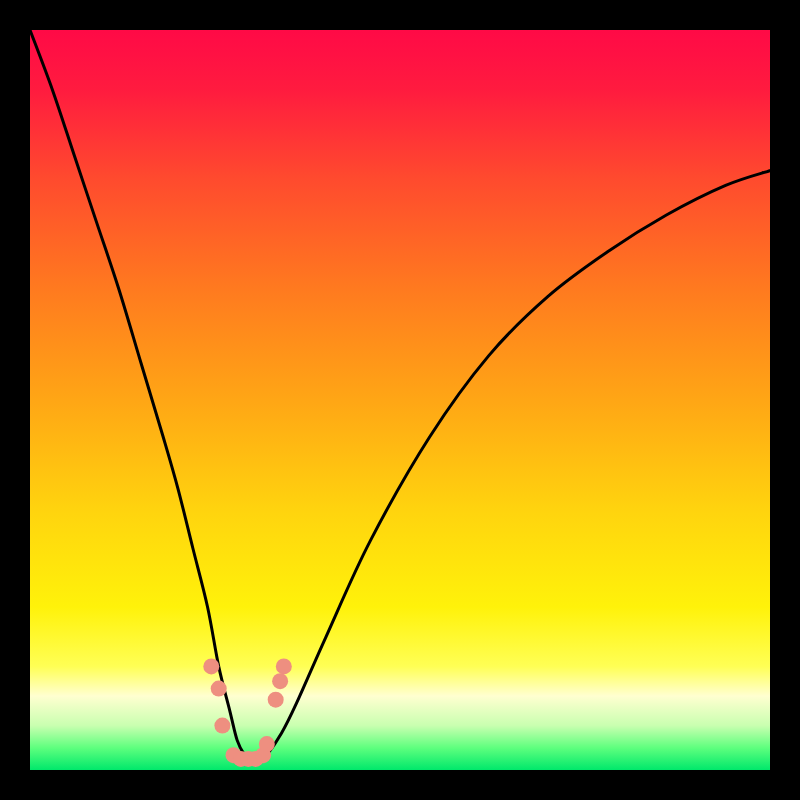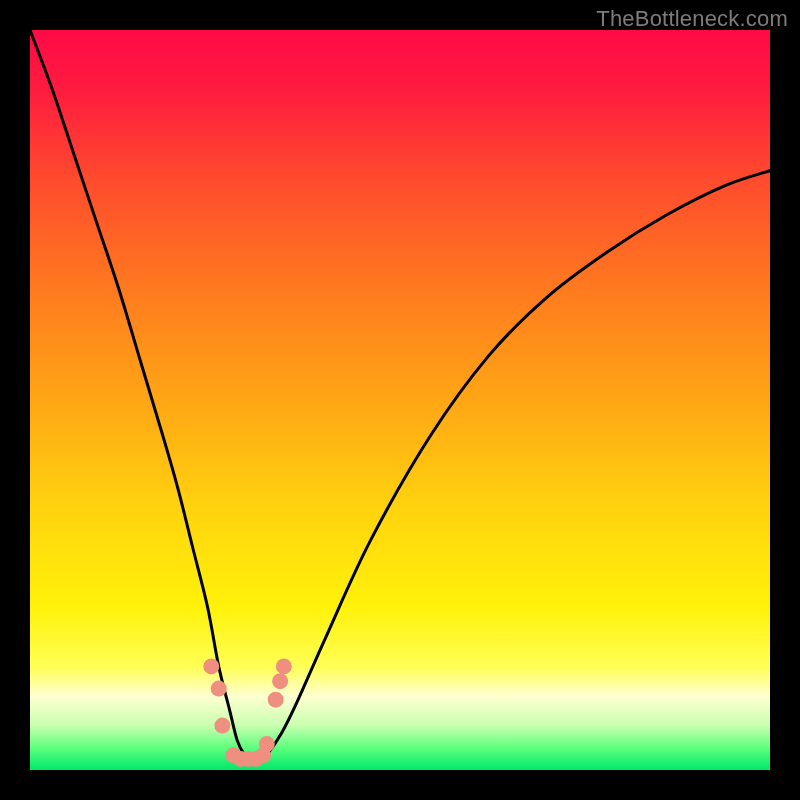--- a/index.html
+++ b/index.html
@@ -49,21 +49,20 @@
     top: 0;
     width: 100%;
     height: 100%;
     overflow: visible;
   }
 </style>
 </head>
 <body>
 
 <div class="frame">
-  <div class="watermark">TheBottleneck.com</div>
 
   <div class="plot-area">
     <svg class="gradient" viewBox="0 0 740 740" preserveAspectRatio="none">
       <defs>
         <linearGradient id="heat" x1="0" y1="0" x2="0" y2="1">
             <stop offset="0%" stop-color="#ff0a46"></stop>
             <stop offset="8%" stop-color="#ff1b3f"></stop>
             <stop offset="20%" stop-color="#ff4a2e"></stop>
             <stop offset="35%" stop-color="#ff7a1f"></stop>
             <stop offset="50%" stop-color="#ffa615"></stop>

